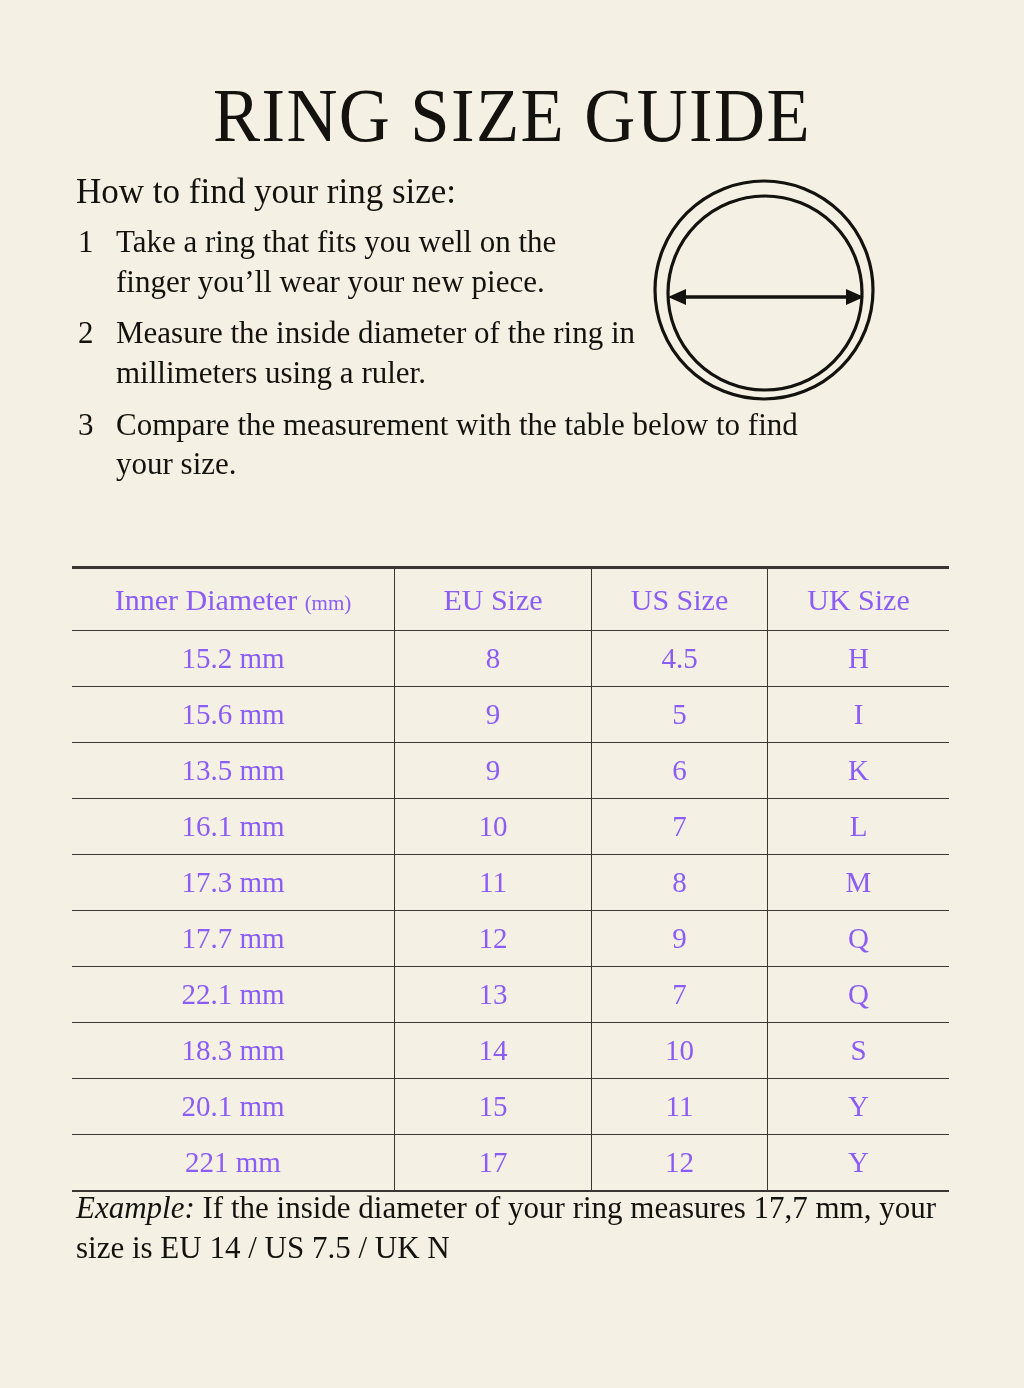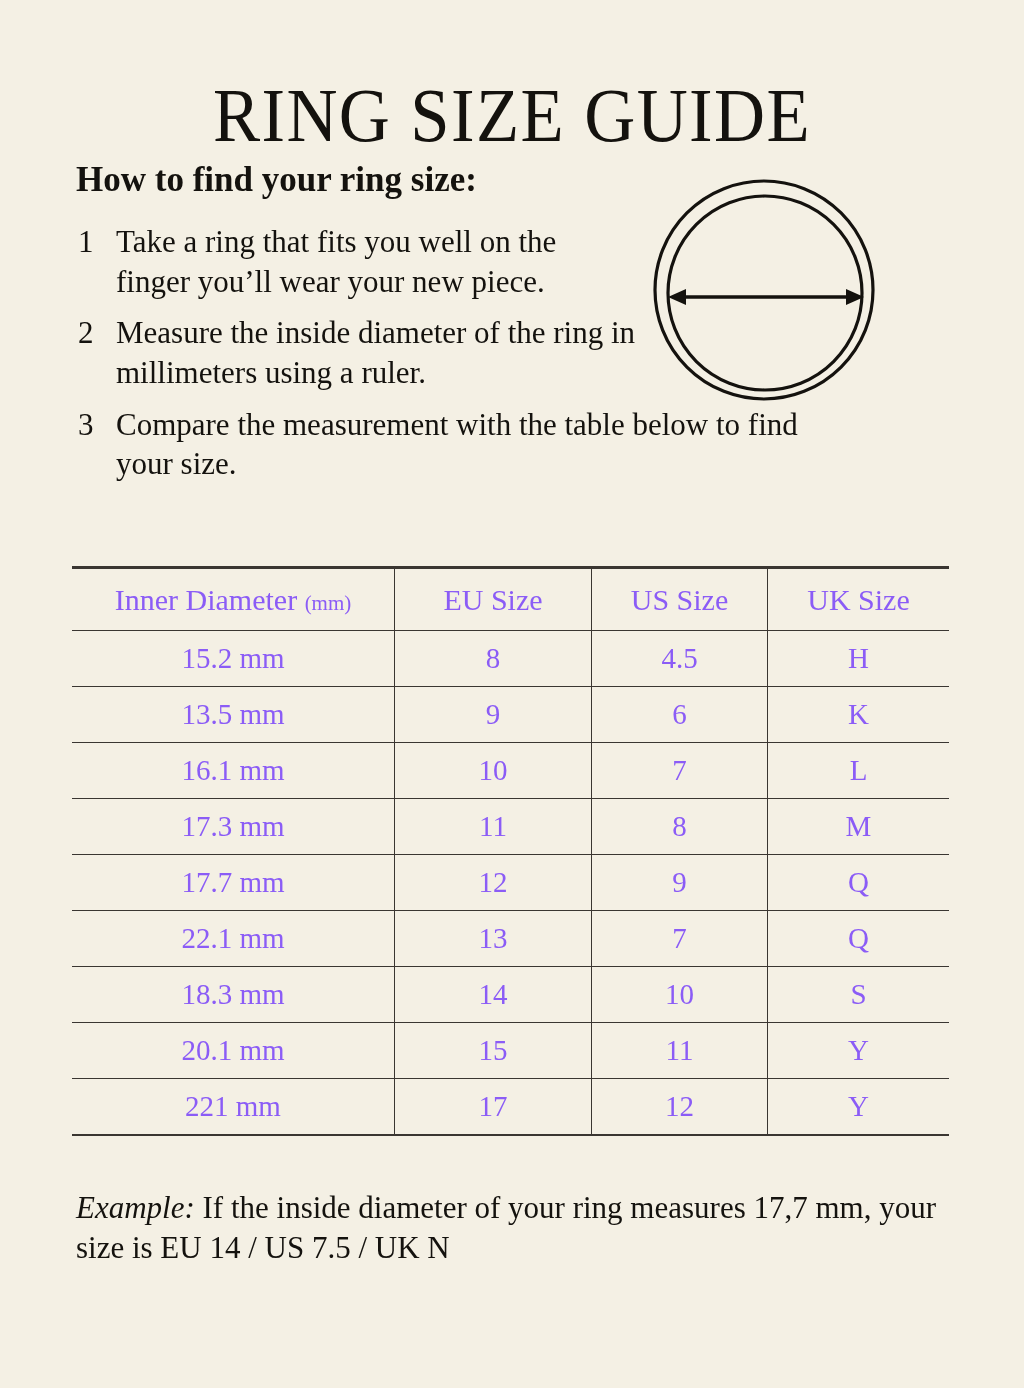--- a/index.html
+++ b/index.html
@@ -35,24 +35,23 @@
     font-weight: 400;
     transform: scaleX(0.93);
     transform-origin: 50% 50%;
     white-space: nowrap;
   }
 
   
   .howto {
     position: absolute;
     left: 76px;
-    top: 160px;
+    top: 172px;
     font-size: 35px;
     line-height: 1.12;
-    font-weight: bold;
   }
 
   .steps {
     position: absolute;
     left: 78px;
     top: 222px;
     width: 560px;
   }
   .step {
     display: flex;
@@ -187,20 +186,26 @@
       </tr>
     </thead>
     <tbody>
       <tr>
         <td>15.2 mm</td>
         <td class="col-div">8</td>
         <td class="col-div">4.5</td>
         <td class="col-div">H</td>
       </tr>
       <tr>
+        <td>15.6 mm</td>
+        <td class="col-div">9</td>
+        <td class="col-div">5</td>
+        <td class="col-div">I</td>
+      </tr>
+      <tr>
         <td>13.5 mm</td>
         <td class="col-div">9</td>
         <td class="col-div">6</td>
         <td class="col-div">K</td>
       </tr>
       <tr>
         <td>16.1 mm</td>
         <td class="col-div">10</td>
         <td class="col-div">7</td>
         <td class="col-div">L</td>

